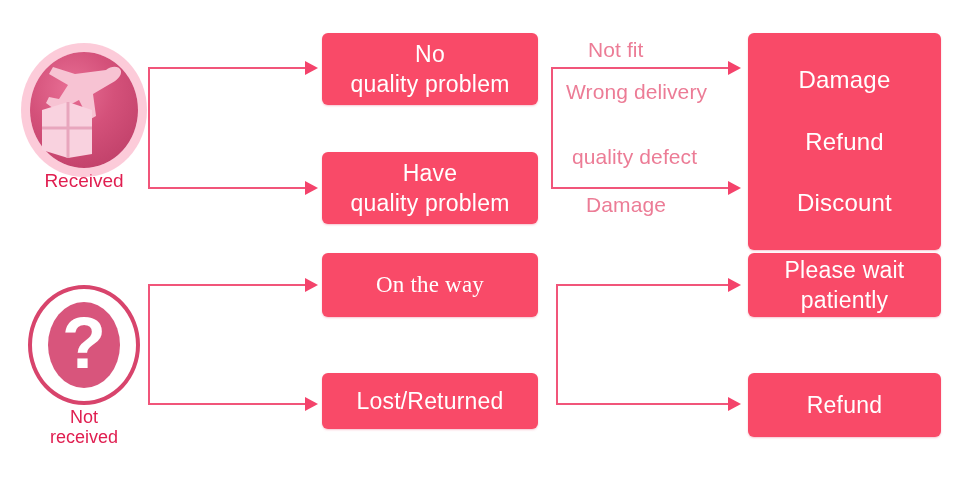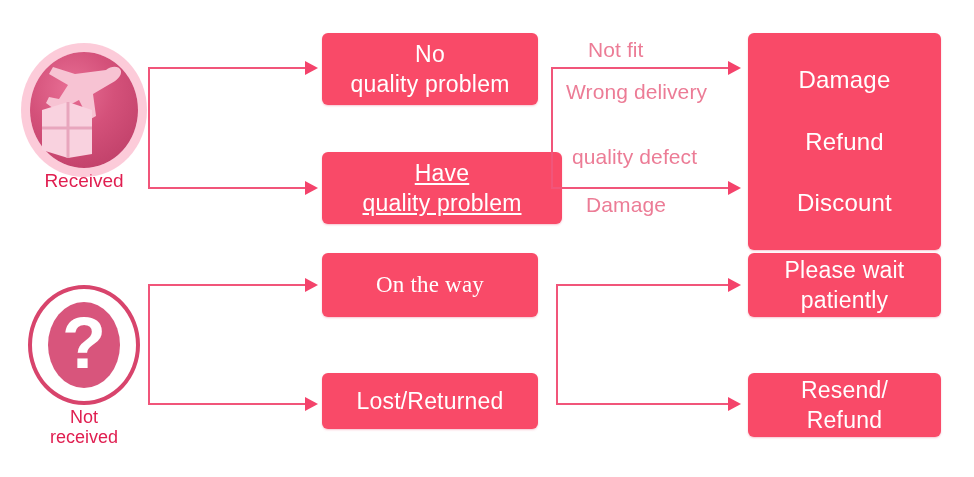--- a/index.html
+++ b/index.html
@@ -134,21 +134,21 @@
   <div class="hline" style="left:148px; top:67px; width:160px;"></div>
   <div class="arrow" style="left:305px; top:61px;"></div>
   <div class="hline" style="left:148px; top:187px; width:160px;"></div>
   <div class="arrow" style="left:305px; top:181px;"></div>
 
   <div class="box" style="left:322px; top:33px; width:216px; height:72px;">
     <span>No</span>
     <span>quality problem</span>
   </div>
 
-  <div class="box" style="left:322px; top:152px; width:240px; height:72px;text-decoration:underline;">
+  <div class="box" style="left:322px; top:152px; width:216px; height:72px;">
     <span>Have</span>
     <span>quality problem</span>
   </div>
 
   <div class="vline" style="left:551px; top:67px; height:122px;"></div>
   <div class="hline" style="left:551px; top:67px; width:180px;"></div>
   <div class="arrow" style="left:728px; top:61px;"></div>
   <div class="hline" style="left:551px; top:187px; width:180px;"></div>
   <div class="arrow" style="left:728px; top:181px;"></div>
 
@@ -194,17 +194,16 @@
   <div class="arrow" style="left:728px; top:278px;"></div>
   <div class="hline" style="left:556px; top:403px; width:175px;"></div>
   <div class="arrow" style="left:728px; top:397px;"></div>
 
   <div class="box" style="left:748px; top:253px; width:193px; height:64px;">
     <span>Please wait</span>
     <span>patiently</span>
   </div>
 
   <div class="box" style="left:748px; top:373px; width:193px; height:64px;">
-    <span>Resend/</span>
     <span>Refund</span>
   </div>
 
 </div>
 
 </body></html>

